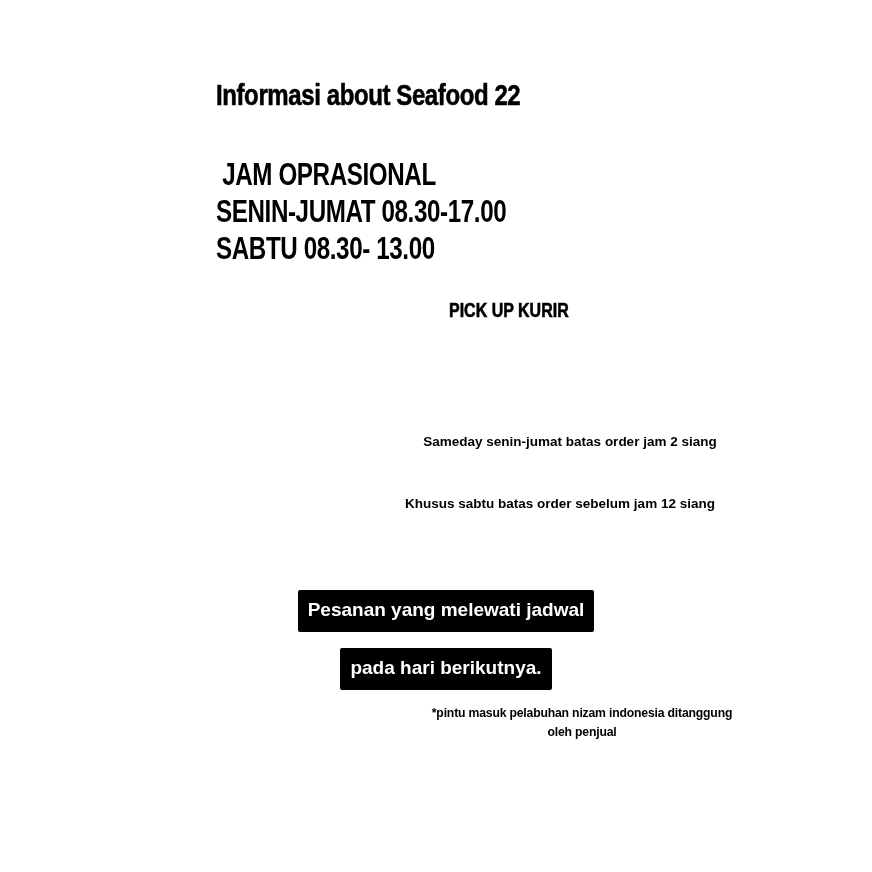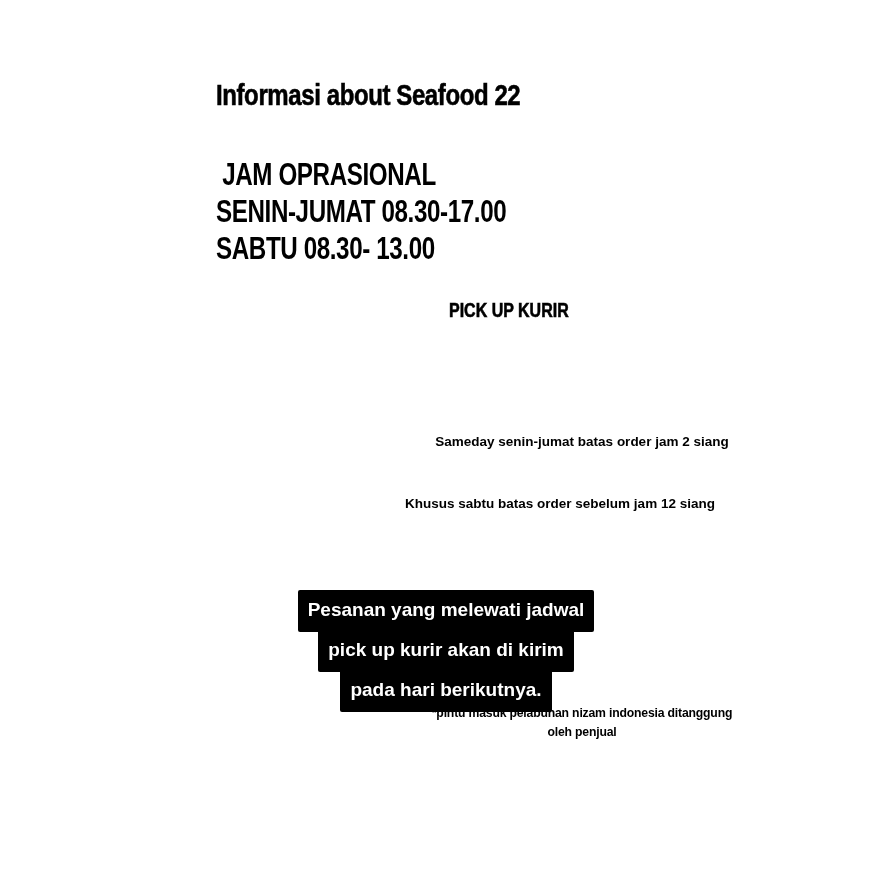--- a/index.html
+++ b/index.html
@@ -102,21 +102,21 @@
 
   .note {
     position: absolute;
     width: 340px;
     text-align: center;
     font-family: "Liberation Sans", sans-serif;
     font-weight: bold;
     font-size: 13.5px;
     line-height: 19px;
   }
-  .note-1 { left: 412px; top: 432px; text-align: center; }
+  .note-1 { left: 400px; top: 432px; text-align: center; }
   .note-2 { left: 390px; top: 494px; }
 
   
   .highlight-block {
     position: absolute;
     left: 236px;
     top: 590px;
     width: 420px;
     text-align: center;
   }
@@ -163,19 +163,19 @@
   </div>
 
   <div class="pickup-title stencil">PICK UP KURIR</div>
 
 
   <div class="note note-1">Sameday senin-jumat batas order jam 2 siang</div>
   <div class="note note-2">Khusus sabtu batas order sebelum jam 12 siang</div>
 
   <div class="highlight-block">
     <div class="hl">Pesanan yang melewati jadwal</div><br>
-    <div class="hl">pick up kurir akan di kirim</div><br>
+    <br>
     <div class="hl">pada hari berikutnya.</div>
   </div>
 
   <div class="footnote">*pintu masuk pelabuhan nizam indonesia ditanggung oleh penjual</div>
 
 </div>
 
 </body></html>

